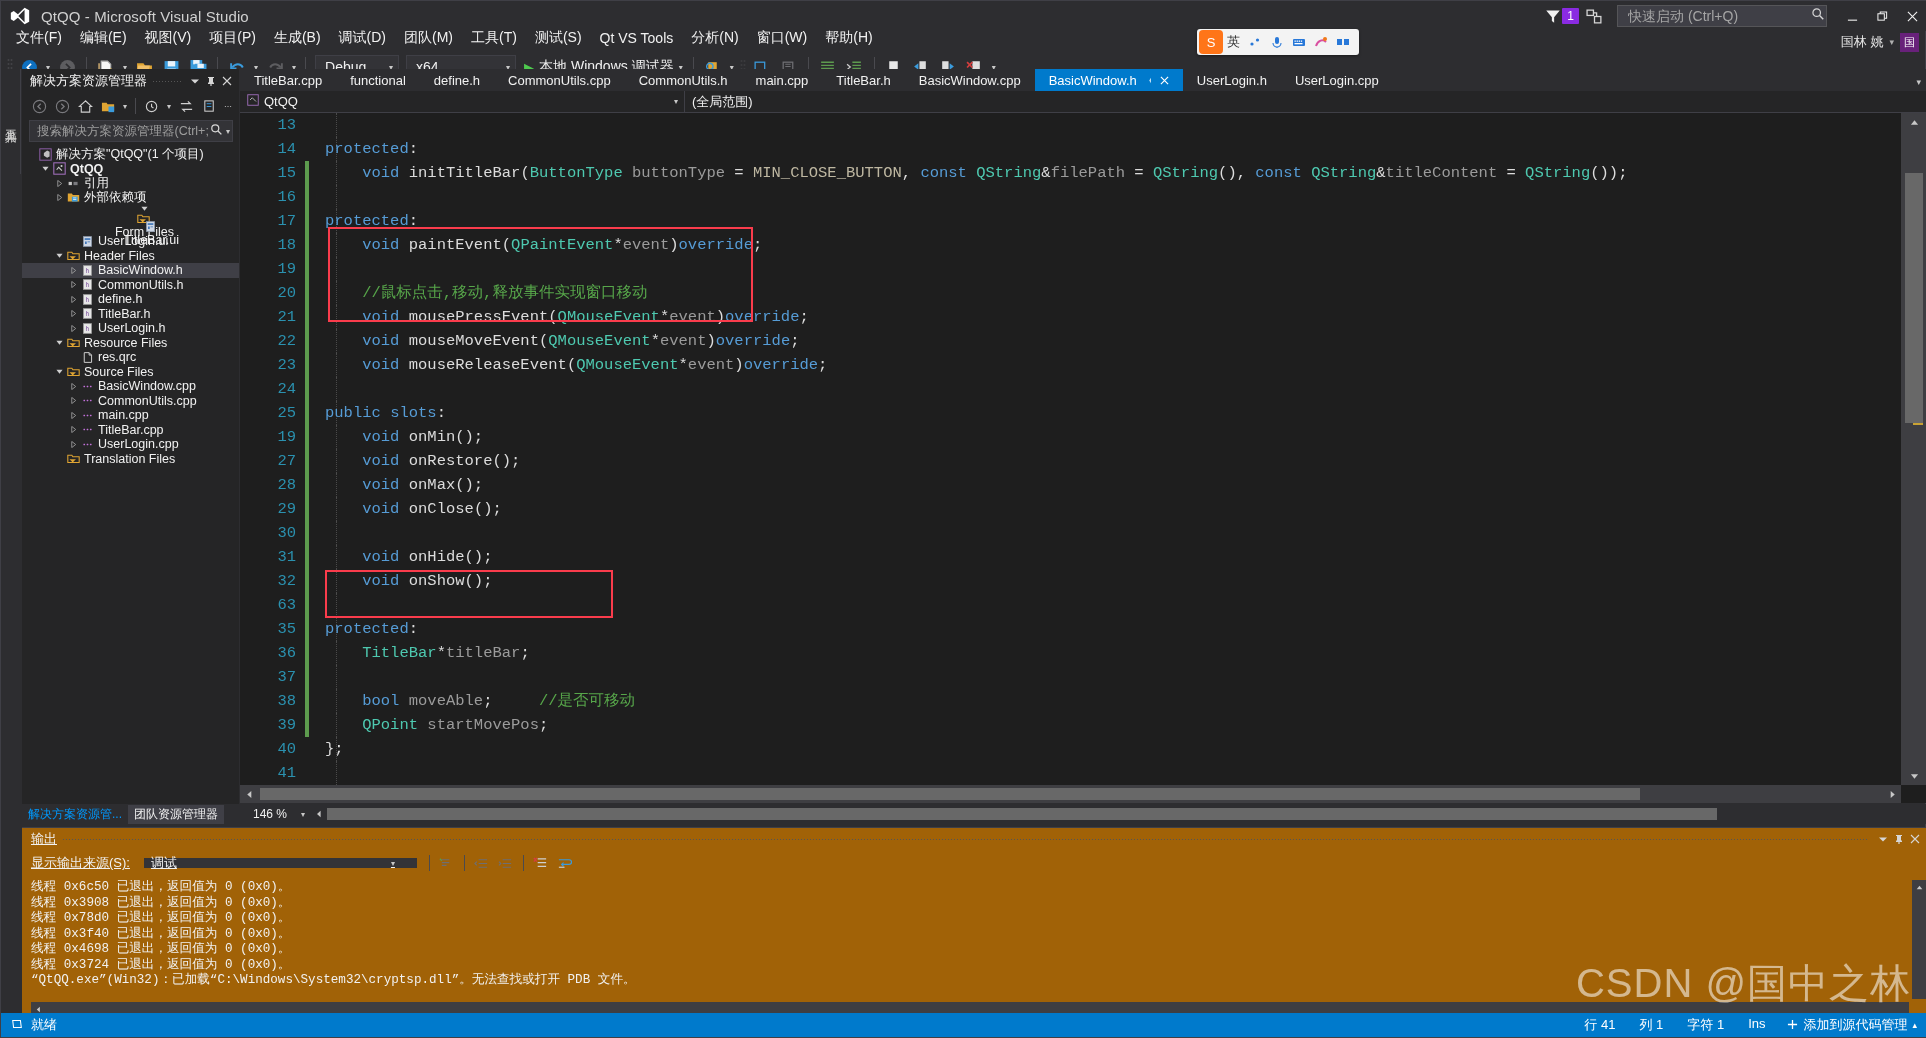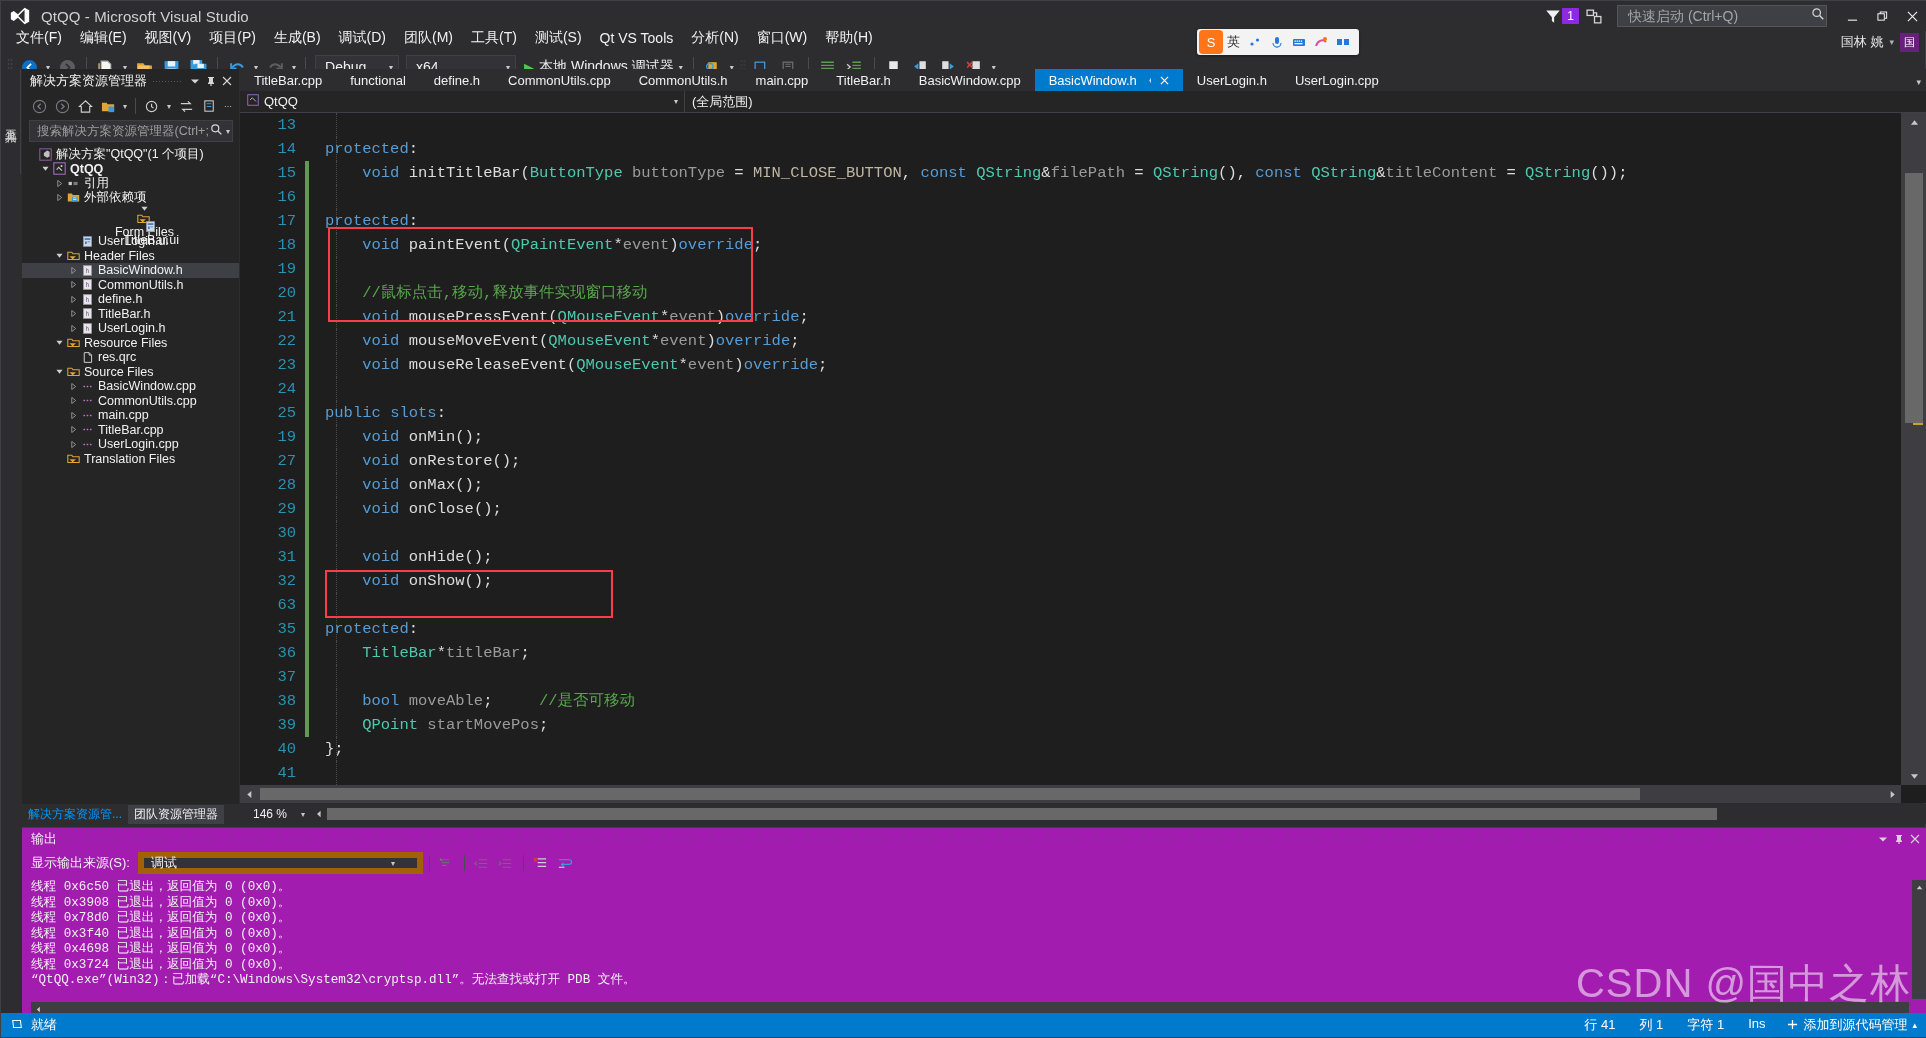--- a/index.html
+++ b/index.html
@@ -268,21 +268,21 @@
     background: #2d2d30; display: flex; align-items: center;
   }
   .ed-hscroll-bottom .arr { width: 16px; height: 16px;
     display:flex;align-items:center;justify-content:center; }
   .ed-hscroll-bottom .arr svg { width: 8px; height: 8px; }
   .ed-hbar { height: 12px; background: #686868; }
 
   
   .output {
     position: absolute; left: 21px; top: 826px; width: 1905px; height: 190px;
-    background: #a21caf; border-top: 1px solid #3f3f46;
+    background: #a16207; border-top: 1px solid #3f3f46; text-decoration: underline;
   }
   .out-header { height: 22px; display: flex; align-items: center; padding: 0 4px 0 9px; }
   .out-title { font-size: 13px; color: #f1f1f1; }
   .out-dots { flex: 1; height: 1px; margin: 0 6px;
     background-image: repeating-linear-gradient(to right,#555 0 1px,transparent 1px 3px); }
   .out-hbtn { width: 16px; height: 18px; display:flex;align-items:center;justify-content:center; }
   .out-hbtn svg { width: 10px; height: 10px; }
   .out-toolbar { height: 26px; display: flex; align-items: center; padding-left: 9px; gap: 2px; }
   .out-lbl { font-size: 13px; color: #f1f1f1; margin-right: 6px; }
   .out-combo {

